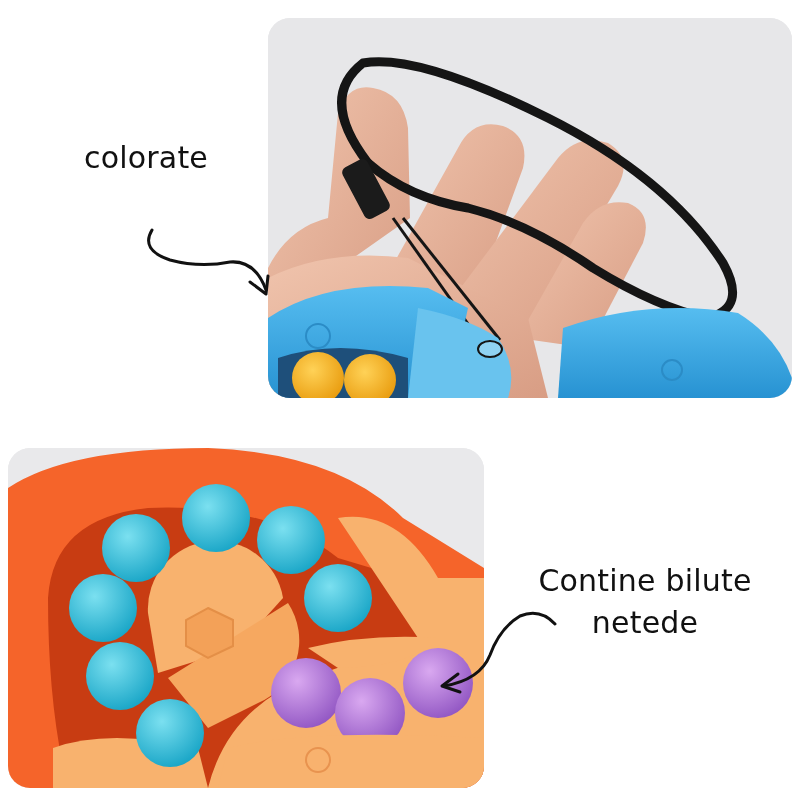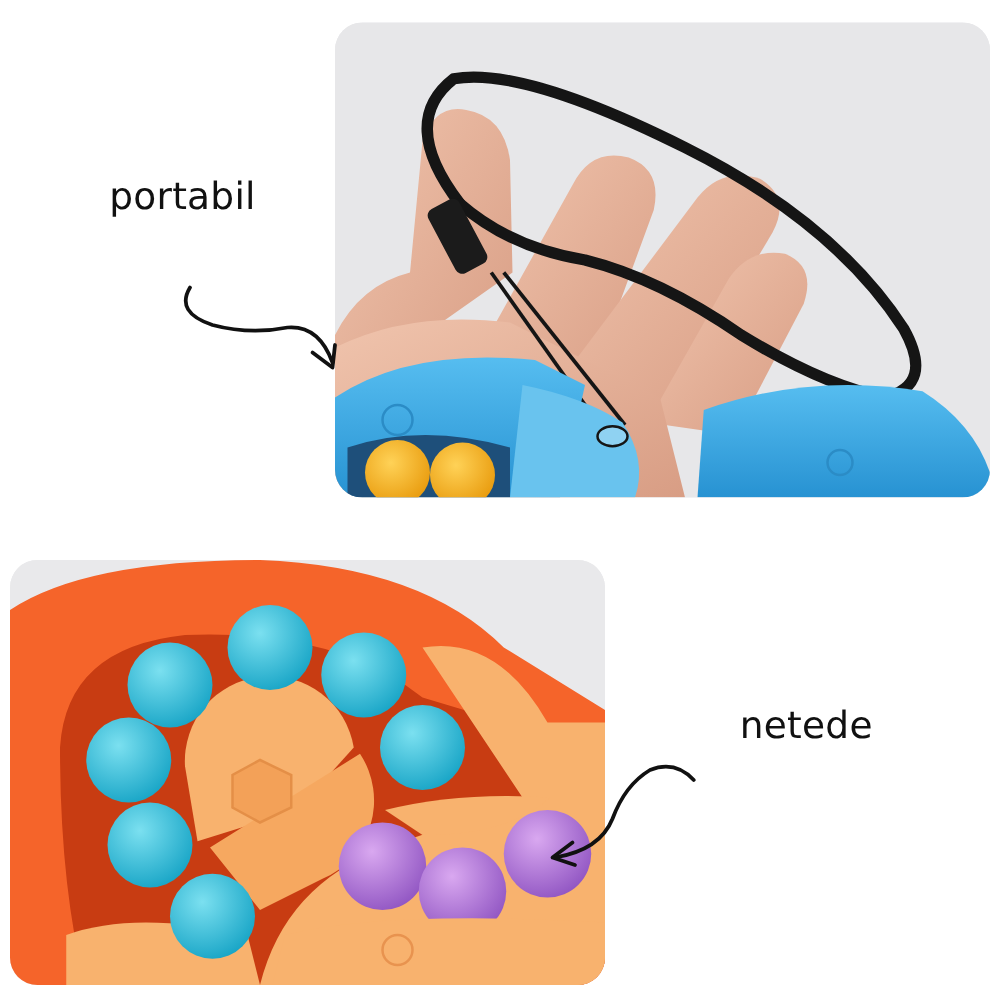--- a/index.html
+++ b/index.html
@@ -96,28 +96,29 @@
     <circle cx="298" cy="245" r="35" fill="url(#purple)"></circle>
     <circle cx="362" cy="265" r="35" fill="url(#purple)"></circle>
     <circle cx="430" cy="235" r="35" fill="url(#purple)"></circle>
 
     <path d="M220 300 Q300 280 476 290 L476 340 L210 340 Z" fill="#f8b26e"></path>
     <circle cx="310" cy="312" r="12" fill="none" stroke="#e8934f" stroke-width="2"></circle>
   </svg>
 </div>
 
 <div class="caption" id="caption-top">
-  <div>portabil</div>
+  <div>colorate</div>
 </div>
 
 <svg class="arrow" style="left:140px;top:220px;" width="140" height="80" viewBox="0 0 140 80">
   <path d="M12 10 Q0 30 30 40 Q60 48 90 42 Q115 40 126 70" fill="none" stroke="#111" stroke-width="3" stroke-linecap="round"></path>
   <path d="M110 62 L126 74 L128 56" fill="none" stroke="#111" stroke-width="3" stroke-linecap="round" stroke-linejoin="round"></path>
 </svg>
 
 <div class="caption" id="caption-bottom">
+  <div>Contine bilute</div>
   <div>netede</div>
 </div>
 
 <svg class="arrow" style="left:430px;top:600px;" width="130" height="100" viewBox="0 0 130 100">
   <path d="M125 24 Q110 8 90 16 Q70 28 60 55 Q50 80 14 86" fill="none" stroke="#111" stroke-width="3" stroke-linecap="round"></path>
   <path d="M28 74 L12 86 L30 92" fill="none" stroke="#111" stroke-width="3" stroke-linecap="round" stroke-linejoin="round"></path>
 </svg>
 
 </body></html>

